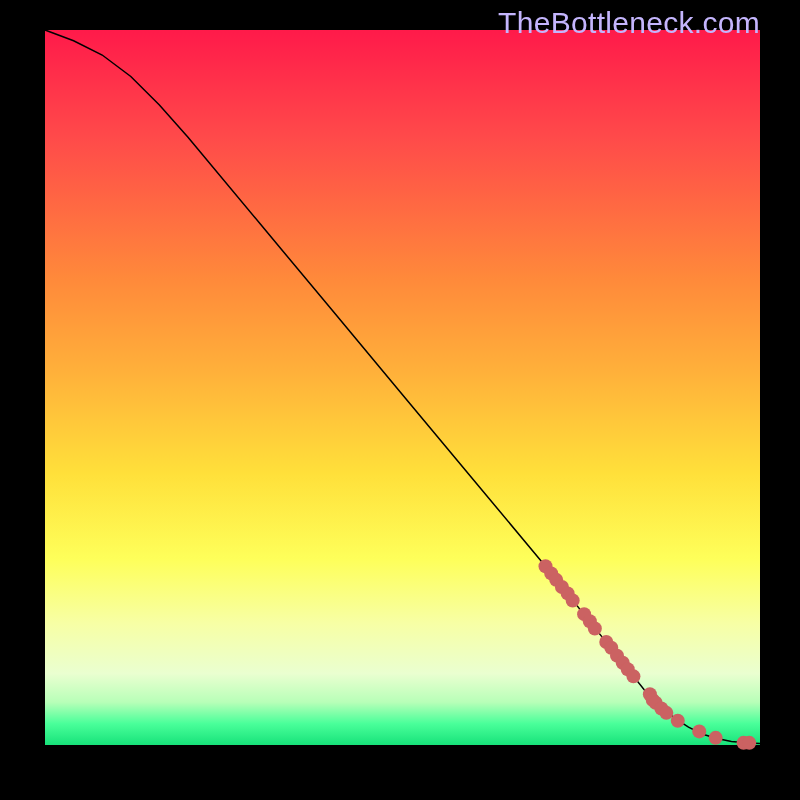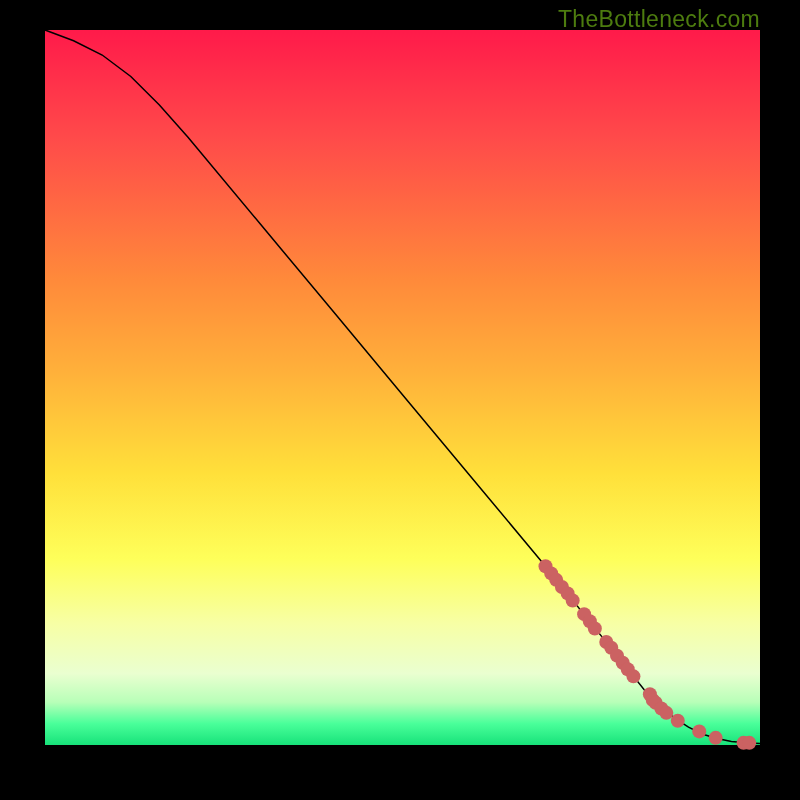--- a/index.html
+++ b/index.html
@@ -38,22 +38,22 @@
       #eaffd0 90%,
       #b8ffb8 94%,
       #4aff9a 97%,
       #17e27a 100%
     );
   }
   .watermark {
     position: absolute;
     top: 6px;
     right: 40px;
-    color: #4d7c0f;
-    font-size: 23px;
+    color: #c4b5fd;
+    font-size: 30px;
     letter-spacing: 0.3px;
   }
   svg.overlay {
     position: absolute;
     left: 45px;
     top: 30px;
     width: 715px;
     height: 715px;
     overflow: visible;
   }

